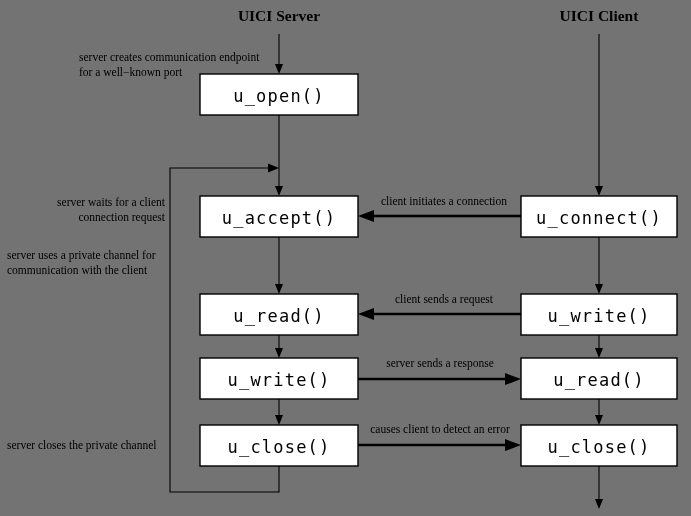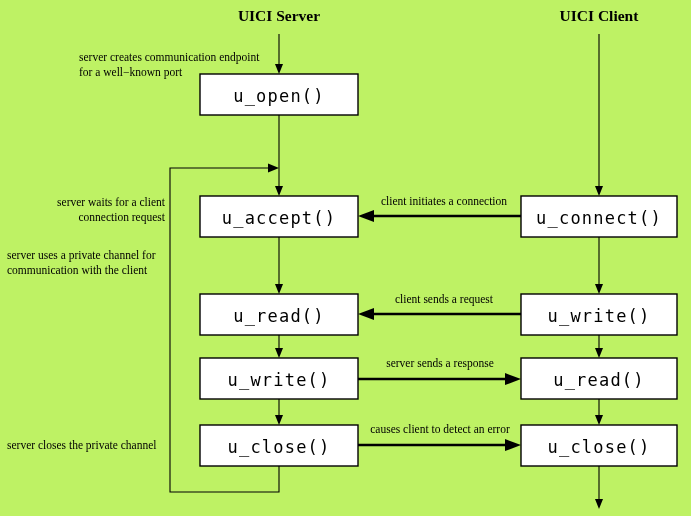--- a/index.html
+++ b/index.html
@@ -7,21 +7,21 @@
     padding: 0;
     background: #ffffff;
   }
   body {
     font-family: "Liberation Serif", serif;
   }
   #diagram-root {
     position: relative;
     width: 691px;
     height: 516px;
-    background: #bef264;
+    background: #737373;
     overflow: hidden;
   }
   svg#flow-svg {
     position: absolute;
     top: 0;
     left: 0;
     width: 691px;
     height: 516px;
   }
   .box-rect {

